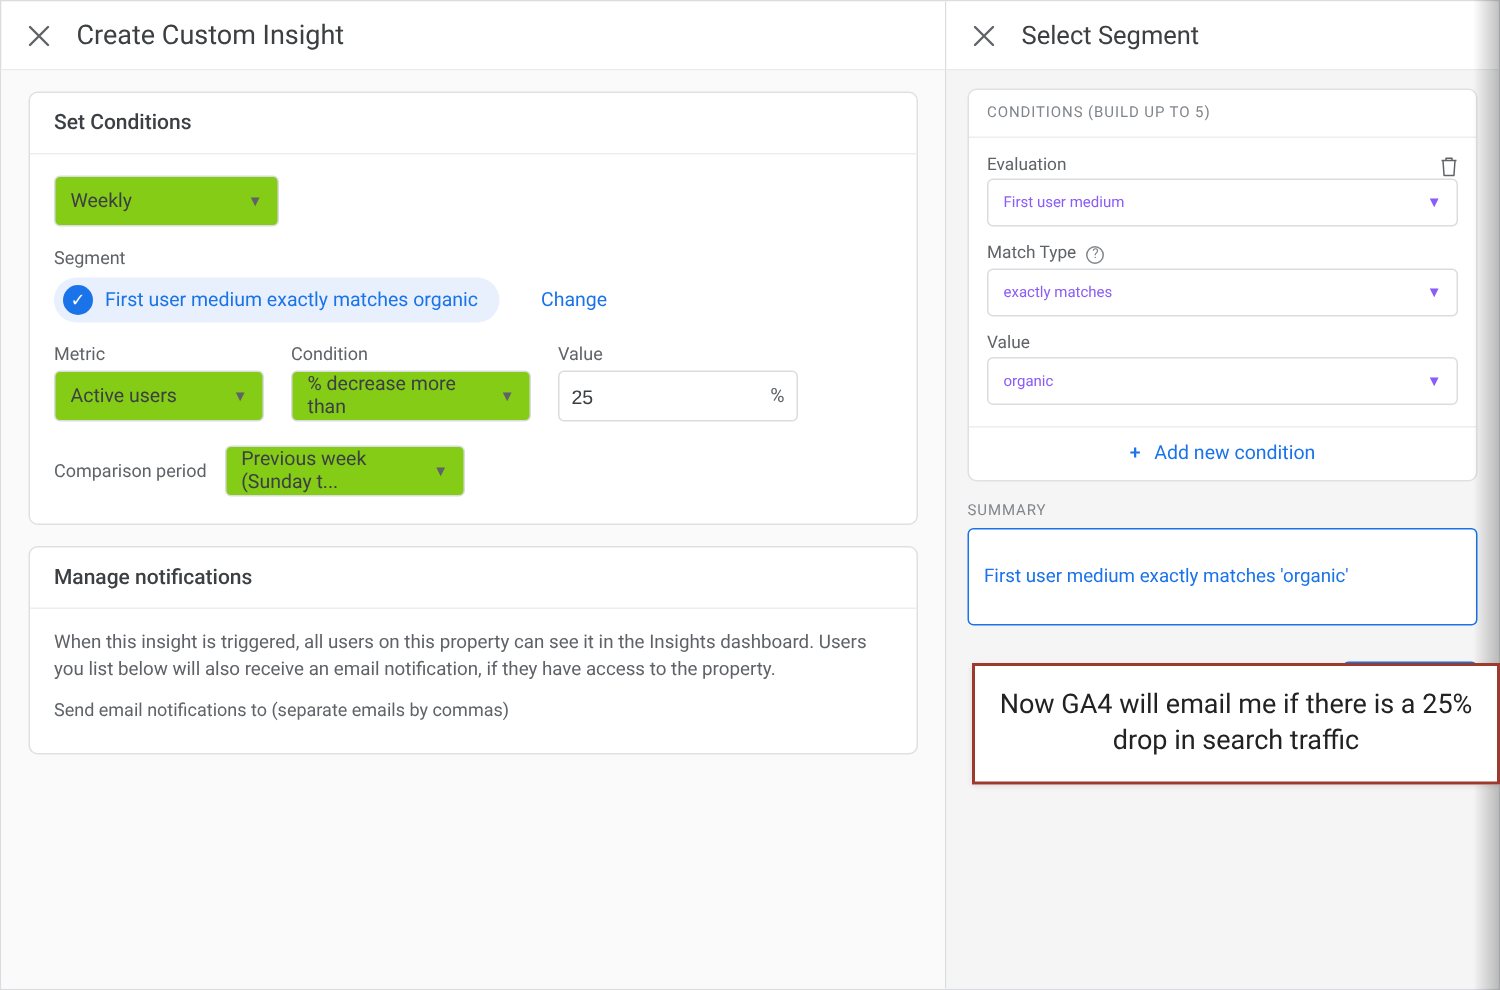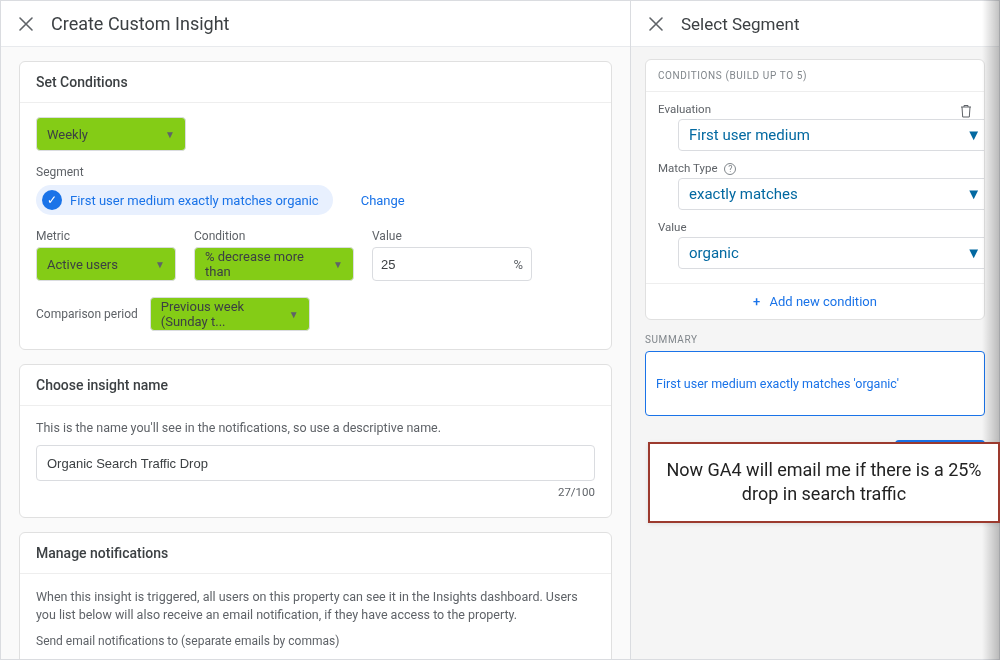--- a/index.html
+++ b/index.html
@@ -224,27 +224,26 @@
     margin-bottom: 3px;
   }
   .select-full {
     display: flex;
     align-items: center;
     justify-content: space-between;
     border: 1px solid #dadce0;
     border-radius: 4px;
     height: 32px;
     padding: 0 10px;
-    font-size: 15px;
-    color: #0369a1;
+    font-size: 10px;
+    color: #8b5cf6;
     background: #fff;
     cursor: pointer;
     width: 100%;
     margin-bottom: 10px;
-    margin-left: 20px;
   }
   .trash {
     color: #5f6368;
     font-size: 13px;
     cursor: pointer;
   }
   .help {
     display: inline-flex; align-items: center; justify-content: center;
     width: 12px; height: 12px; border: 1px solid #80868b; border-radius: 50%;
     font-size: 9px; color: #80868b; margin-left: 4px;
@@ -376,28 +375,20 @@
           <div class="comp-row">
             <span class="field-label">Comparison period</span>
             <div class="select">
               <span>Previous week (Sunday t...</span>
               <span class="arrow">▼</span>
             </div>
           </div>
         </div>
       </div>
 
-      <div class="card">
-        <div class="card-header">Choose insight name</div>
-        <div class="card-body">
-          <div class="desc-text">This is the name you'll see in the notifications, so use a descriptive name.</div>
-          <input class="text-input" value="Organic Search Traffic Drop" style="">
-          <div class="counter">27/100</div>
-        </div>
-      </div>
 
       <div class="card">
         <div class="card-header">Manage notifications</div>
         <div class="card-body">
           <div class="desc-text" style="line-height:1.45">When this insight is triggered, all users on this property can see it in the Insights dashboard. Users you list below will also receive an email notification, if they have access to the property.</div>
           <div class="field-label" style="margin-top:10px">Send email notifications to (separate emails by commas)</div>
 
         </div>
       </div>
 

